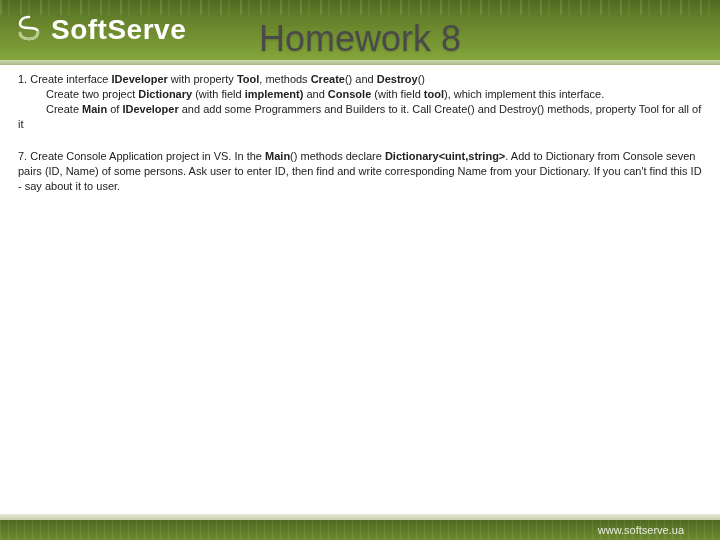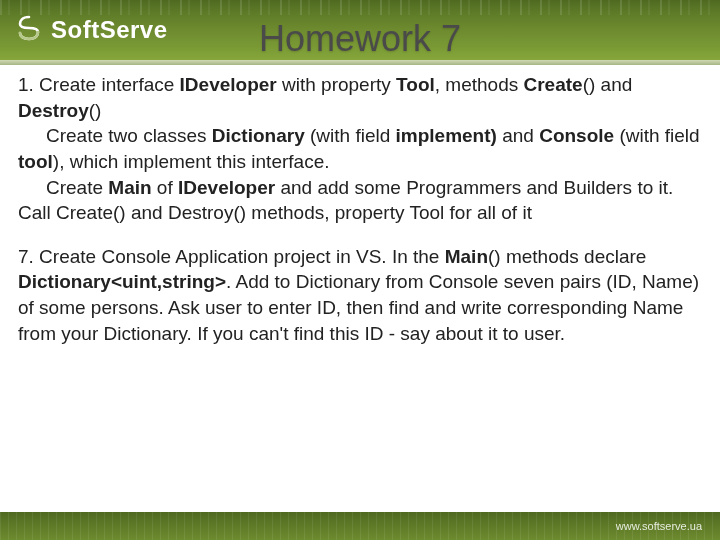--- a/index.html
+++ b/index.html
@@ -18,56 +18,56 @@
     position: absolute;
     top: 0; left: 0; right: 0;
     height: 15px;
     background: repeating-linear-gradient(to right,
       rgba(255,255,255,0.12) 0, rgba(255,255,255,0.12) 2px,
       transparent 2px, transparent 8px,
       rgba(255,255,255,0.06) 8px, rgba(255,255,255,0.06) 10px,
       transparent 10px, transparent 20px);
   }
   .logo-wrap { display: flex; align-items: center; gap: 8px; }
-  .logo-text { color: #fff; font-size: 24px; font-weight: bold; letter-spacing: 0.5px; }
+  .logo-text { color: #fff; font-size: 28px; font-weight: bold; letter-spacing: 0.5px; }
   .title {
     position: absolute;
     left: 50%;
     transform: translateX(-50%);
     bottom: 0;
     color: #4a4a4a;
     font-size: 36px;
     font-weight: normal;
     text-shadow: 0 1px 2px rgba(0,0,0,0.15);
   }
   .header-strip {
     height: 6px;
     width: 100%;
     background: linear-gradient(to bottom, #cfd8b4 0%, #a7b586 100%);
     border-bottom: 1px solid #fff;
   }
   .content {
     padding: 6px 18px 0 18px;
-    font-size: 19px;
+    font-size: 11px;
     color: #222;
     line-height: 1.35;
   }
   .content p { margin-bottom: 0; }
   .content .blk { margin-bottom: 0; }
   .content .gap  { height: 18px; }
   b { font-weight: bold; }
   .footer {
     position: absolute;
     bottom: 0; left: 0; right: 0;
-    height: 28px;
+    height: 20px;
     background: linear-gradient(to bottom, #4f6a20 0%, #6e8b2f 100%);
     display: flex;
     align-items: center;
     justify-content: flex-end;
-    padding-right: 18px;
+    padding-right: 36px;
   }
   .footer::before {
     content: "";
     position: absolute;
     top: 0; left: 0; right: 0; bottom: 0;
     background: repeating-linear-gradient(to right,
       rgba(255,255,255,0.08) 0, rgba(255,255,255,0.08) 1px,
       transparent 1px, transparent 8px);
   }
   .footer-strip {
@@ -84,32 +84,32 @@
 <div class="header">
   <div class="logo-wrap">
     <span>
       <svg width="28" height="28" viewBox="0 0 28 28">
         <path d="M14 3 C7 3 5 7 5 10 C5 13 8 14 14 14 C20 14 23 15 23 18 C23 21 21 25 14 25 C8 25 5 22 5 19" stroke="#fff" stroke-width="2.6" fill="none" stroke-linecap="round"></path>
         <path d="M5 19 C5 22 8 25 14 25 C21 25 23 21 23 18" stroke="#b7c98a" stroke-width="2.6" fill="none" stroke-linecap="round"></path>
       </svg>
     </span>
     <span class="logo-text">SoftServe</span>
   </div>
-  <div class="title">Homework 7</div>
+  <div class="title">Homework 8</div>
 </div>
 <div class="header-strip"></div>
 
 <div class="content">
 
   <p class="blk">
     <span>1. Create interface </span><b>IDeveloper</b><span> with property </span><b>Tool</b><span>, methods </span><b>Create</b><span>() and </span><b>Destroy</b><span>()</span>
   </p>
 
   <p class="blk">
-    <span style="display:inline-block;width:28px"></span><span>Create two classes </span><b>Dictionary</b><span> (with field </span><b>implement)</b><span> and </span><b>Console</b><span> (with field </span><b>tool</b><span>), which implement this interface.</span>
+    <span style="display:inline-block;width:28px"></span><span>Create two project </span><b>Dictionary</b><span> (with field </span><b>implement)</b><span> and </span><b>Console</b><span> (with field </span><b>tool</b><span>), which implement this interface.</span>
   </p>
 
   <p class="blk">
     <span style="display:inline-block;width:28px"></span><span>Create </span><b>Main</b><span> of </span><b>IDeveloper</b><span> and add some Programmers and Builders to it. Call Create() and Destroy() methods, property Tool for all of it</span>
   </p>
 
   <div class="gap"></div>
 
   <p class="blk">
     <span>7. Create Console Application project in VS. In the </span><b>Main</b><span>() methods declare </span><b>Dictionary&lt;uint,string&gt;</b><span>. Add to Dictionary from Console seven pairs (ID, Name) of some persons. Ask user to enter ID, then find and write corresponding Name from your Dictionary. If you can't find this ID - say about it to user.</span>

